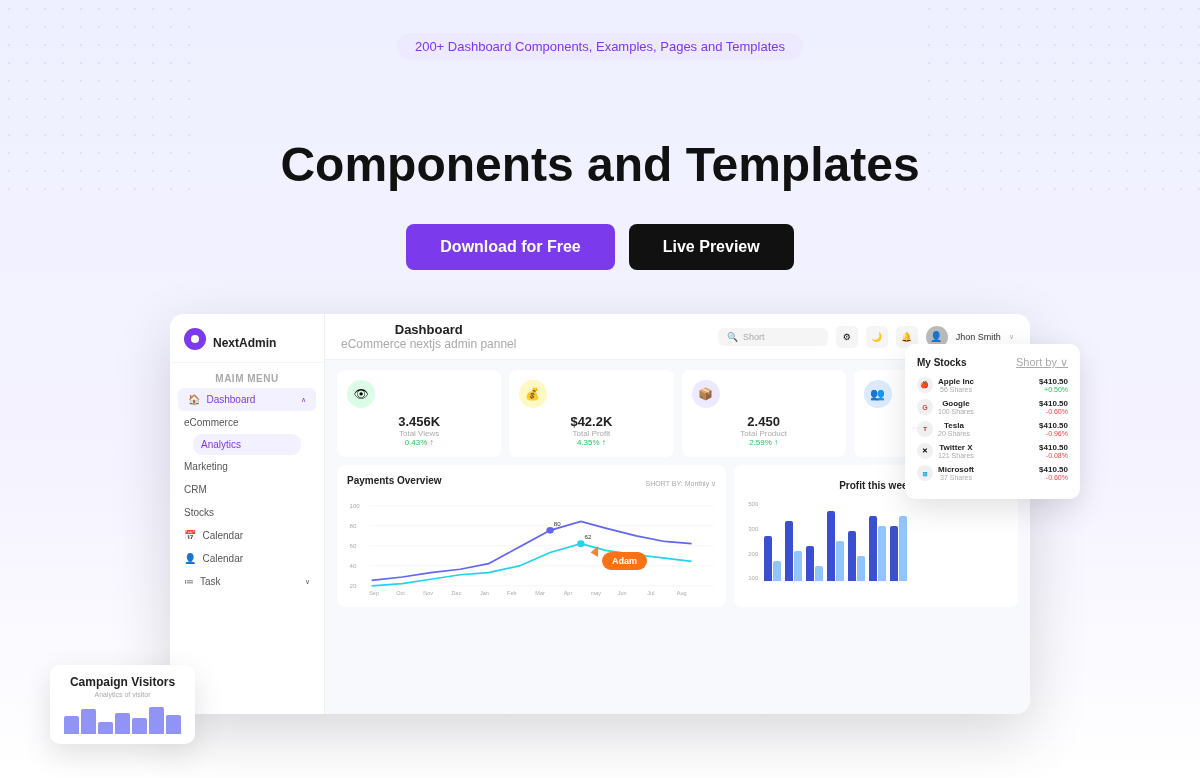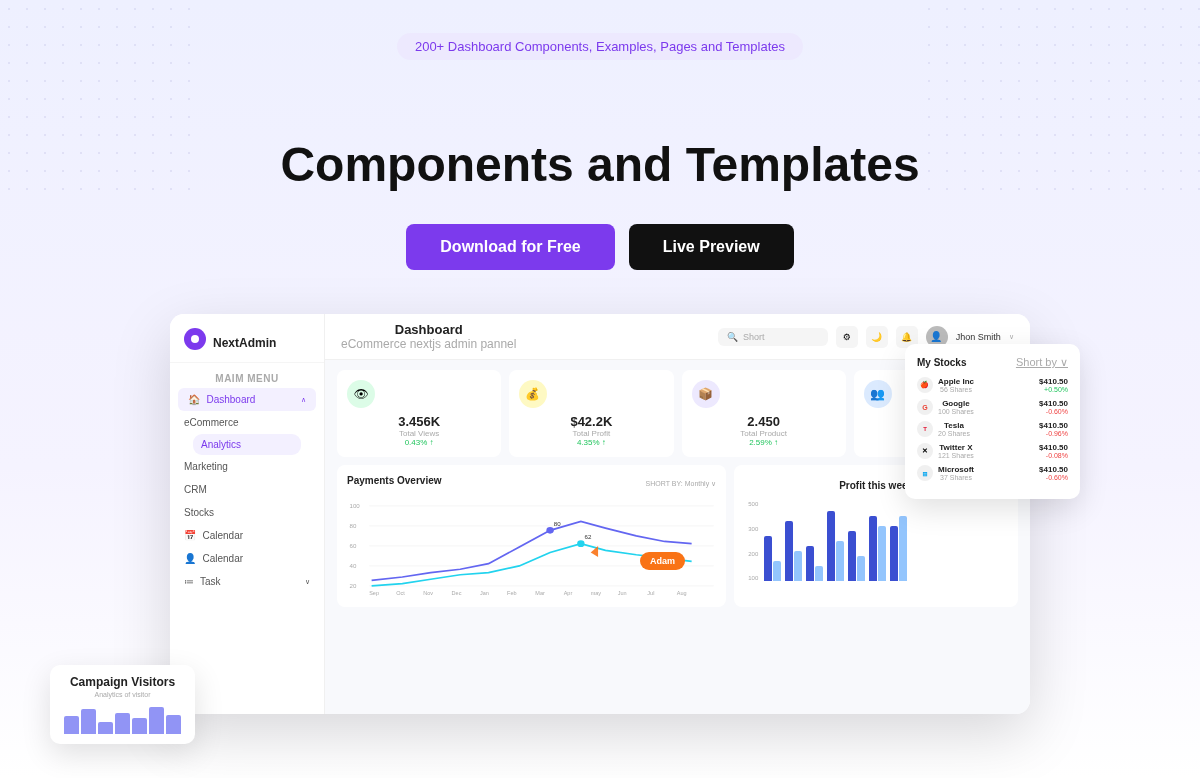--- a/index.html
+++ b/index.html
@@ -389,21 +389,21 @@
     .adam-tooltip {
       position: absolute;
       background: #f97316;
       color: #fff;
       border-radius: 20px;
       padding: 4px 10px;
       font-size: 9px;
       font-weight: 600;
       z-index: 10;
       top: 238px;
-      left: 510px;
+      left: 472px;
     }
 
     
     .campaign-card {
       position: absolute;
       left: -80px;
       bottom: 0;
       background: #fff;
       border-radius: 10px;
       box-shadow: 0 10px 30px rgba(0,0,0,0.12);

